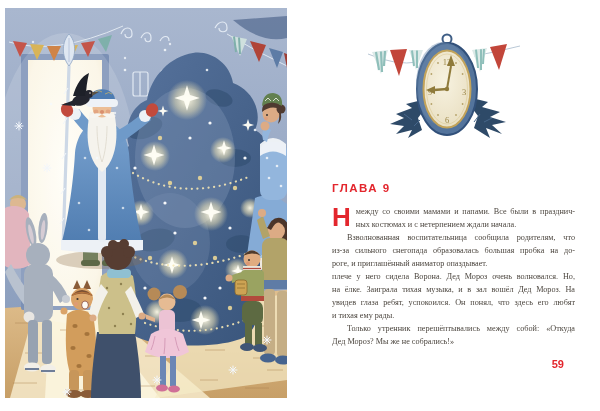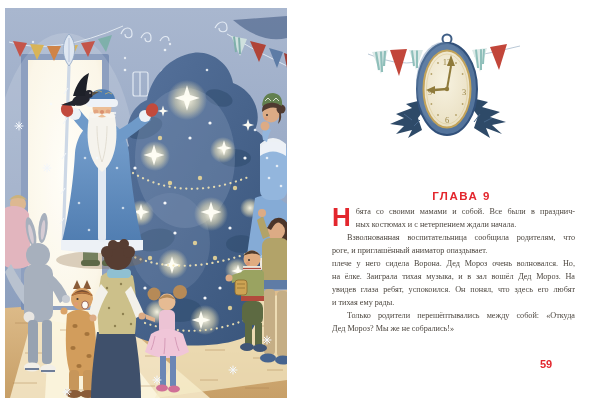--- a/index.html
+++ b/index.html
@@ -8,39 +8,39 @@
     font-family:"Liberation Serif",serif;
   }
   .spread{position:absolute;inset:0;background:#ffffff;}
   
   .illustration{position:absolute;left:5px;top:8px;width:282px;height:390px;display:block;}
   .illustration svg{display:block;width:100%;height:100%;}
   
   .clock-vignette{position:absolute;left:360px;top:22px;width:165px;height:122px;}
   .clock-vignette svg{display:block;width:100%;height:100%;}
   .chapter{
-    position:absolute;left:332px;top:181px;width:243px;margin:8px;
-    text-align:center;color:#e3262d;
+    position:absolute;left:332px;top:181px;width:243px;margin:0;
+    color:#e3262d;
     font:700 11.5px/14px "Liberation Sans",sans-serif;letter-spacing:1.5px;
   }
   .body-text{
     position:absolute;left:332px;top:205px;width:243px;color:#4c463f;
     font-size:8.2px;font-family:"Liberation Serif",serif;
   }
   .tline{height:13.05px;line-height:13.05px;text-align:justify;overflow:hidden;}
   .tline::after{content:"";display:inline-block;width:100%;}
   .tline.last{text-align:left;}
   .tline.last::after{content:none;}
   .tline.find{text-indent:15px;}
   .dropcap{
     float:left;color:#e3262d;font:700 26px/23px "Liberation Sans",sans-serif;
     height:25px;margin:1px 5px 0 0;
   }
   .pagenum{
-    position:absolute;left:540px;top:358px;width:24px;text-align:left;
+    position:absolute;left:540px;top:358px;width:24px;text-align:right;
     color:#e3262d;font:700 11px/13px "Liberation Sans",sans-serif;
   }
 </style>
 </head>
 <body>
 
 <div class="spread">
 
   <figure class="illustration" style="margin:0" aria-label="Дед Мороз в синей шубе с посохом и Вороной на плече входит из светлой двери в зал детского сада: светящаяся ёлка со звёздами, гирлянды флажков на стене, дети в костюмах и родители на деревянном полу">
     <svg viewBox="0 0 282 390" xmlns="http://www.w3.org/2000/svg">
@@ -502,33 +502,34 @@
         <circle cx="87" cy="67" r="2.2" stroke="none"></circle>
       </g>
     </svg>
   </div>
 
   <h2 class="chapter">ГЛАВА 9</h2>
 
   <div class="body-text">
       <div>
         <span class="dropcap">Н</span>
-        <div class="tline">бята со своими мамами и собой. Все были в празднич-</div>
+        <div class="tline">между со своими мамами и папами. Все были в празднич-</div>
         <div class="tline last">ных костюмах и с нетерпением ждали начала.</div>
       </div>
       <div>
         <div class="tline find">Взволнованная воспитательница сообщила родителям, что</div>
+        <div class="tline">из-за сильного снегопада образовалась большая пробка на до-</div>
         <div class="tline last">роге, и приглашённый аниматор опаздывает.</div>
       </div>
       <div>
         <div class="tline">плече у него сидела Ворона. Дед Мороз очень волновался. Но,</div>
         <div class="tline">на ёлке. Заиграла тихая музыка, и в зал вошёл Дед Мороз. На</div>
         <div class="tline">увидев глаза ребят, успокоился. Он понял, что здесь его любят</div>
         <div class="tline last">и тихая ему рады.</div>
       </div>
       <div>
-        <div class="tline find">Только родители перешёптывались между собой: «Откуда</div>
+        <div class="tline find">Только утренник перешёптывались между собой: «Откуда</div>
         <div class="tline last">Дед Мороз? Мы же не собрались!»</div>
       </div>
     </div>
 
   <span class="pagenum">59</span>
 </div>
 
 </body></html>

